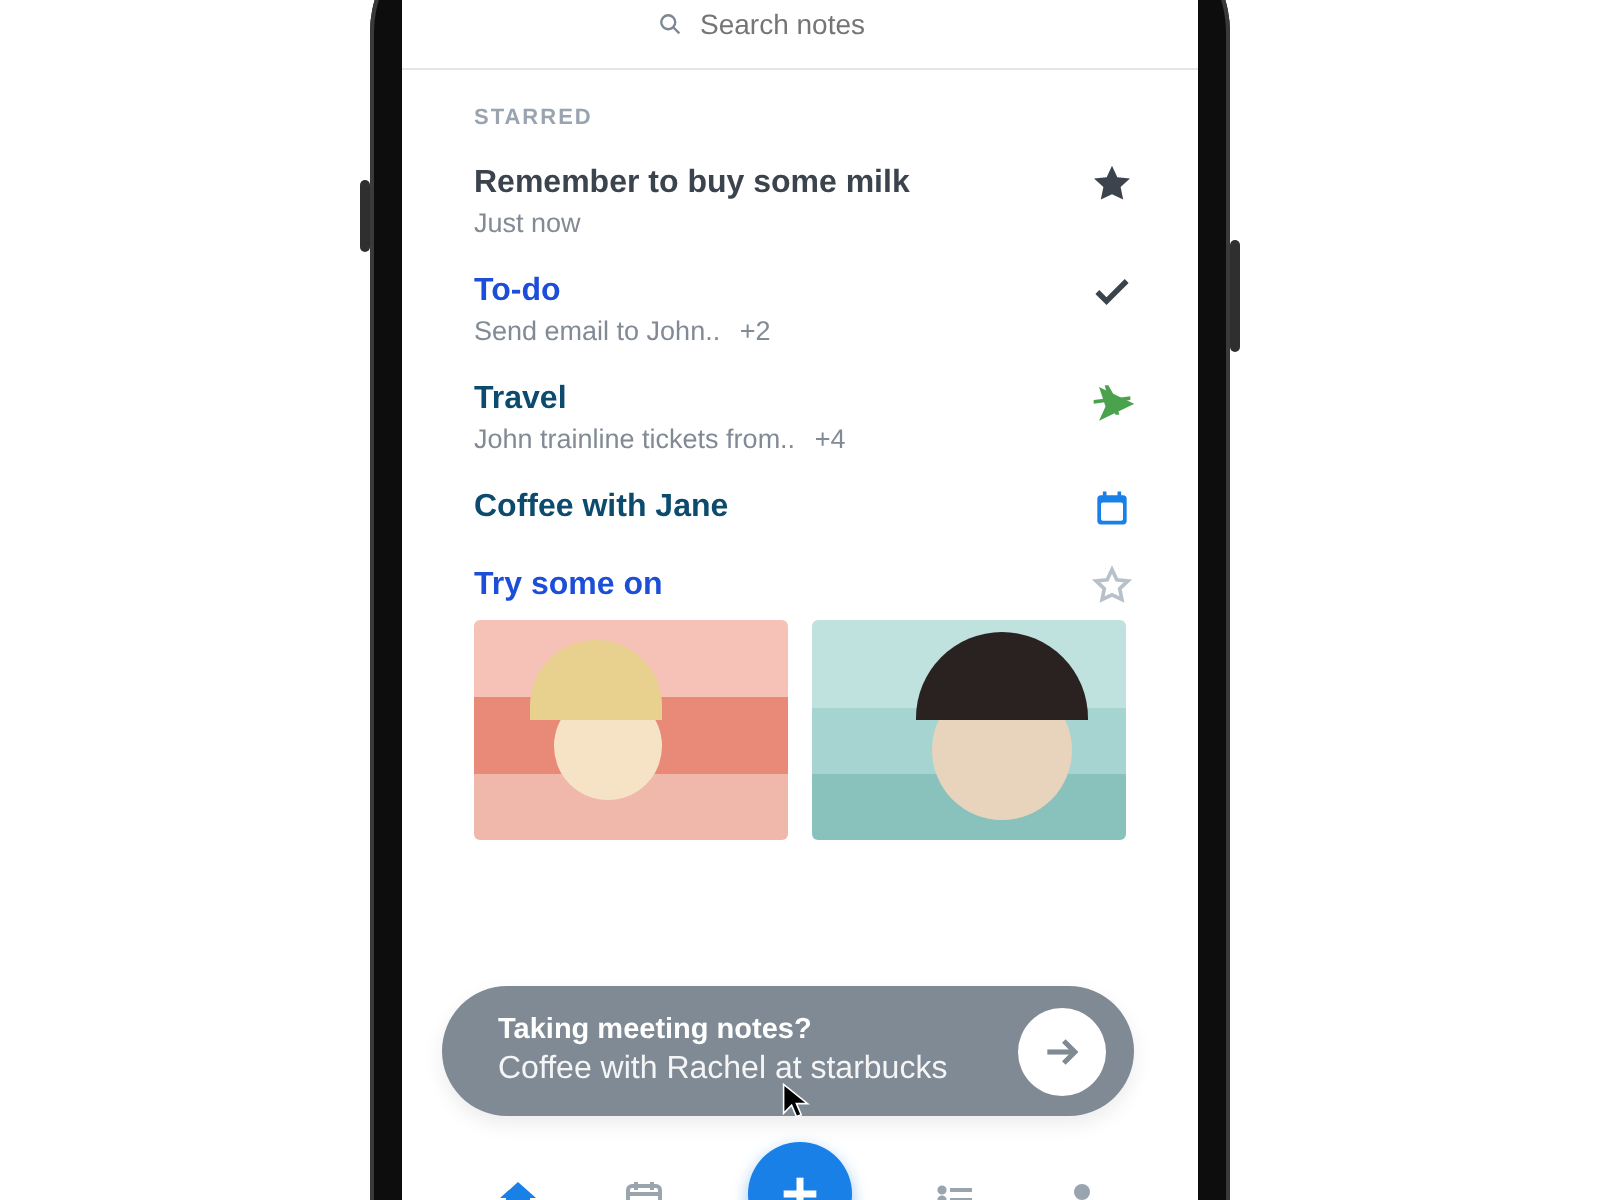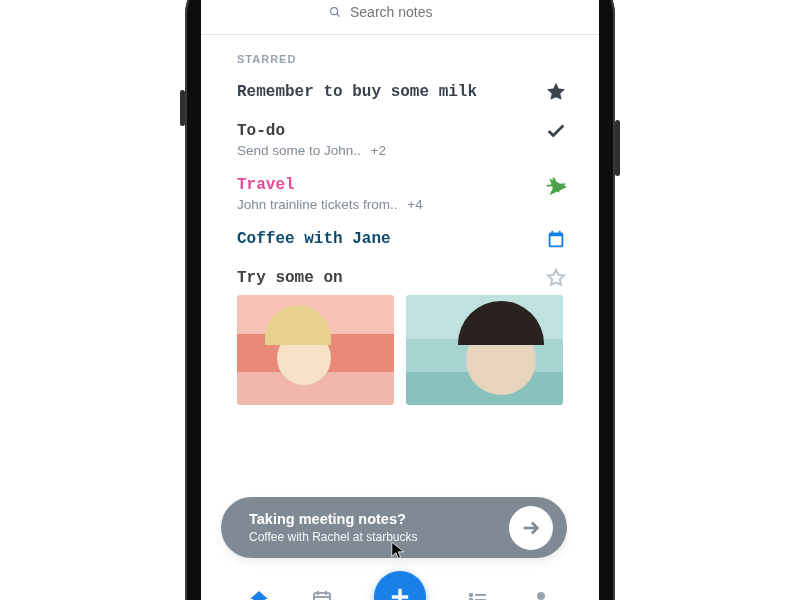--- a/index.html
+++ b/index.html
@@ -100,25 +100,24 @@
 
   .note {
     position: relative;
     padding: 8px 0 10px 0;
   }
   .note .title {
     font-size: 16px;
     font-weight: 700;
     color: #3b434d;
     margin: 0 0 3px 0;
-    font-family: Liberation Mono, monospace;
-  }
-  .note .title.green { color: #ec4899; }
+  }
+  .note .title.green { color: #0c4a6e; }
   .note .title.blue  { color: #0c4a6e; }
-  .note .title.grey  { color: #404040; font-weight: 700; }
+  .note .title.grey  { color: #1d4ed8; font-weight: 700; }
   .note .sub {
     font-size: 13.5px;
     color: #818a95;
   }
   .note .more-count {
     color: #818a95;
     margin-left: 6px;
   }
   .note .right-icon {
     position: absolute;
@@ -194,21 +193,21 @@
     border-radius: 34px;
     padding: 14px 70px 14px 28px;
     box-shadow: 0 4px 10px rgba(0,0,0,.08);
   }
   .suggest .s-title {
     font-size: 14.5px;
     font-weight: 700;
     margin: 0 0 3px 0;
   }
   .suggest .s-sub {
-    font-size: 12px;
+    font-size: 16px;
     opacity: .92;
   }
   .suggest .go {
     position: absolute;
     right: 14px;
     top: 50%;
     transform: translateY(-50%);
     width: 44px;
     height: 44px;
     border-radius: 50%;
@@ -275,30 +274,31 @@
         </svg>
         <input type="text" placeholder="Search notes" style="">
       </div>
 
       <div class="list">
 
         <div class="section-label">Starred</div>
 
         <div class="note">
           <div class="title">Remember to buy some milk</div>
+          <div class="sub">Just now</div>
           <svg class="right-icon star-filled" viewBox="0 0 24 24" fill="currentColor">
             <path d="M12 2l2.9 6.3 6.9.7-5.1 4.7 1.4 6.8L12 17.6 5.9 20.5l1.4-6.8L2.2 9l6.9-.7L12 2z"></path>
           </svg>
         </div>
 
 
         <div class="note">
           <div class="title grey">To-do</div>
           <div class="sub">
-            <span>Send some to John..</span>
+            <span>Send email to John..</span>
             <span class="more-count">+2</span>
           </div>
           <svg class="right-icon" viewBox="0 0 24 24" fill="none" stroke="currentColor" stroke-width="3">
             <polyline points="4 12 9 17 20 6"></polyline>
           </svg>
         </div>
 
         <div class="note">
           <div class="title green">Travel</div>
           <div class="sub">

